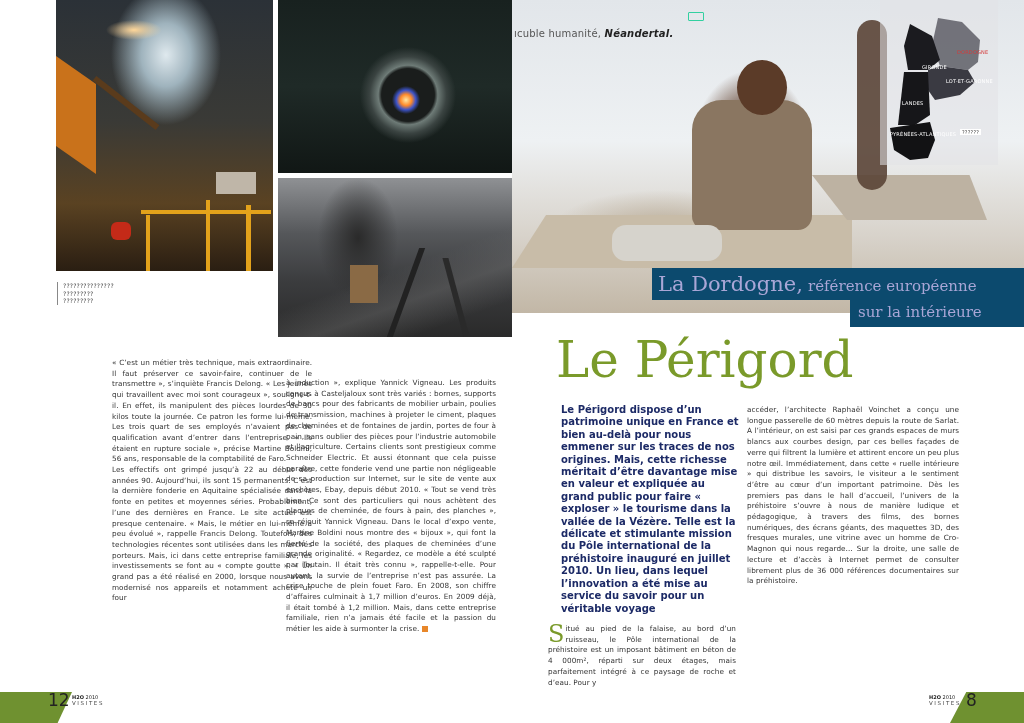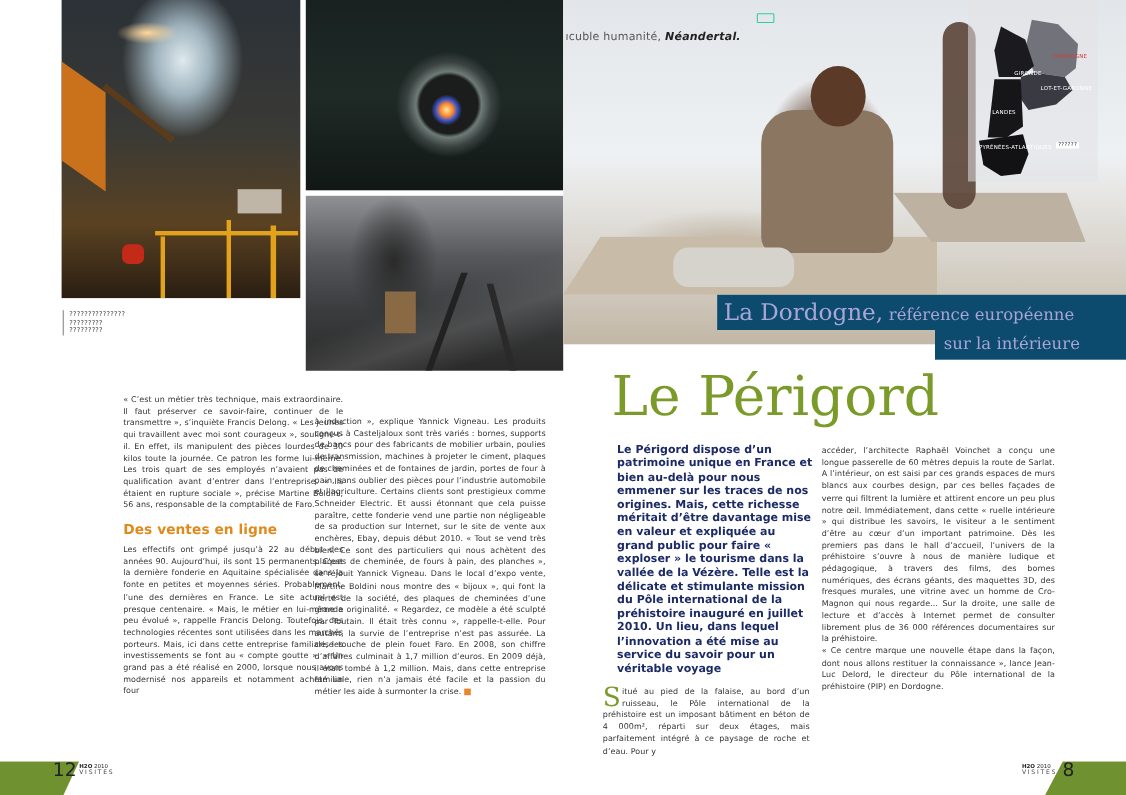--- a/index.html
+++ b/index.html
@@ -190,37 +190,35 @@
   <span class="small">référence européenne</span>
 </div>
 <div class="band" id="band-2">
   <span class="small">sur la intérieure</span>
 </div>
 
 <div class="abs" id="headline">Le Périgord</div>
 
 <div class="col" id="col-left-1">
   <p>« C’est un métier très technique, mais extraordinaire. Il faut préserver ce savoir-faire, continuer de le transmettre », s’inquiète Francis Delong. « Les jeunes qui travaillent avec moi sont courageux », souligne-t-il. En effet, ils manipulent des pièces lourdes de 30 kilos toute la journée. Ce patron les forme lui-même. Les trois quart de ses employés n’avaient pas de qualification avant d’entrer dans l’entreprise. « Ils étaient en rupture sociale », précise Martine Boldini, 56 ans, responsable de la comptabilité de Faro.</p>
-  <div class="subhead-orange">Des ventes en ligne</div>
   <p>Les effectifs ont grimpé jusqu’à 22 au début des années 90. Aujourd’hui, ils sont 15 permanents. C’est la dernière fonderie en Aquitaine spécialisée dans la fonte en petites et moyennes séries. Probablement, l’une des dernières en France. Le site actuel est presque centenaire. « Mais, le métier en lui-même a peu évolué », rappelle Francis Delong. Toutefois, des technologies récentes sont utilisées dans les marchés porteurs. Mais, ici dans cette entreprise familiale, les investissements se font au « compte goutte ». « Un grand pas a été réalisé en 2000, lorsque nous avons modernisé nos appareils et notamment acheté un four</p>
 </div>
 
 <div class="col" id="col-left-2">
   <p><span>à induction », explique Yannick Vigneau. Les produits conçus à Casteljaloux sont très variés : bornes, supports de bancs pour des fabricants de mobilier urbain, poulies de transmission, machines à projeter le ciment, plaques de cheminées et de fontaines de jardin, portes de four à pain, sans oublier des pièces pour l’industrie automobile et l’agriculture. Certains clients sont prestigieux comme Schneider Electric. Et aussi étonnant que cela puisse paraître, cette fonderie vend une partie non négligeable de sa production sur Internet, sur le site de vente aux enchères, Ebay, depuis début 2010. « Tout se vend très bien. Ce sont des particuliers qui nous achètent des plaques de cheminée, de fours à pain, des planches », se réjouit Yannick Vigneau. Dans le local d’expo vente, Martine Boldini nous montre des « bijoux », qui font la fierté de la société, des plaques de cheminées d’une grande originalité. « Regardez, ce modèle a été sculpté par Toutain. Il était très connu », rappelle-t-elle. Pour autant, la survie de l’entreprise n’est pas assurée. La crise touche de plein fouet Faro. En 2008, son chiffre d’affaires culminait à 1,7 million d’euros. En 2009 déjà, il était tombé à 1,2 million. Mais, dans cette entreprise familiale, rien n’a jamais été facile et la passion du métier les aide à surmonter la crise.</span><span class="end-mark"></span></p>
 </div>
 
 <div class="abs" id="intro">Le Périgord dispose d’un patrimoine unique en France et bien au-delà pour nous emmener sur les traces de nos origines. Mais, cette richesse méritait d’être davantage mise en valeur et expliquée au grand public pour faire « exploser » le tourisme dans la vallée de la Vézère. Telle est la délicate et stimulante mission du Pôle international de la préhistoire inauguré en juillet 2010. Un lieu, dans lequel l’innovation a été mise au service du savoir pour un véritable voyage</div>
 
 <div class="col" id="col-right-1">
   <p><span class="dropcap">S</span><span>itué au pied de la falaise, au bord d’un ruisseau, le Pôle international de la préhistoire est un imposant bâtiment en béton de 4 000m², réparti sur deux étages, mais parfaitement intégré à ce paysage de roche et d’eau. Pour y</span></p>
 </div>
 
 <div class="col" id="col-right-2">
   <p>accéder, l’architecte Raphaël Voinchet a conçu une longue passerelle de 60 mètres depuis la route de Sarlat. A l’intérieur, on est saisi par ces grands espaces de murs blancs aux courbes design, par ces belles façades de verre qui filtrent la lumière et attirent encore un peu plus notre œil. Immédiatement, dans cette « ruelle intérieure » qui distribue les savoirs, le visiteur a le sentiment d’être au cœur d’un important patrimoine. Dès les premiers pas dans le hall d’accueil, l’univers de la préhistoire s’ouvre à nous de manière ludique et pédagogique, à travers des films, des bornes numériques, des écrans géants, des maquettes 3D, des fresques murales, une vitrine avec un homme de Cro-Magnon qui nous regarde… Sur la droite, une salle de lecture et d’accès à Internet permet de consulter librement plus de 36 000 références documentaires sur la préhistoire.</p>
-  <p>« Ce centre marque une nouvelle étape dans la façon, dont nous allons restituer la connaissance », lance Jean-Luc Delord, le directeur du Pôle international de la préhistoire (PIP) en Dordogne.</p>
 </div>
 
 <div id="footer-left-bar"></div>
 <div class="page-num" id="page-num-left">12</div>
 <div class="mag-mark" id="mag-left">
   <span class="brand">H2O</span>
   <span>2010</span>
   <span class="sub">VISITES</span>
 </div>
 

